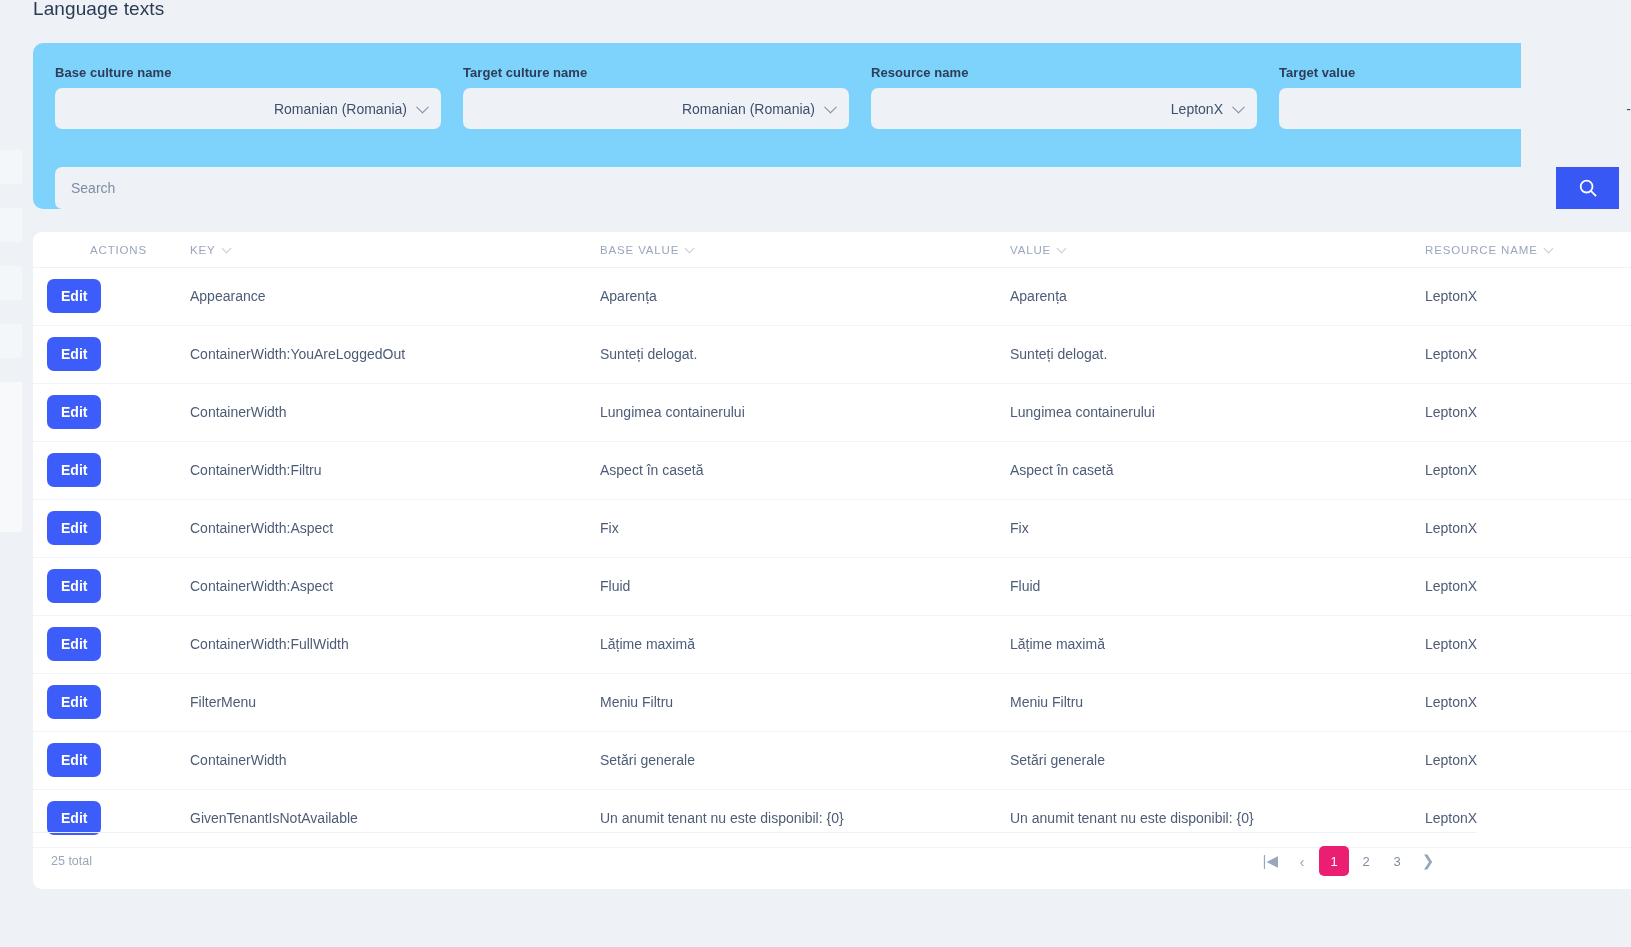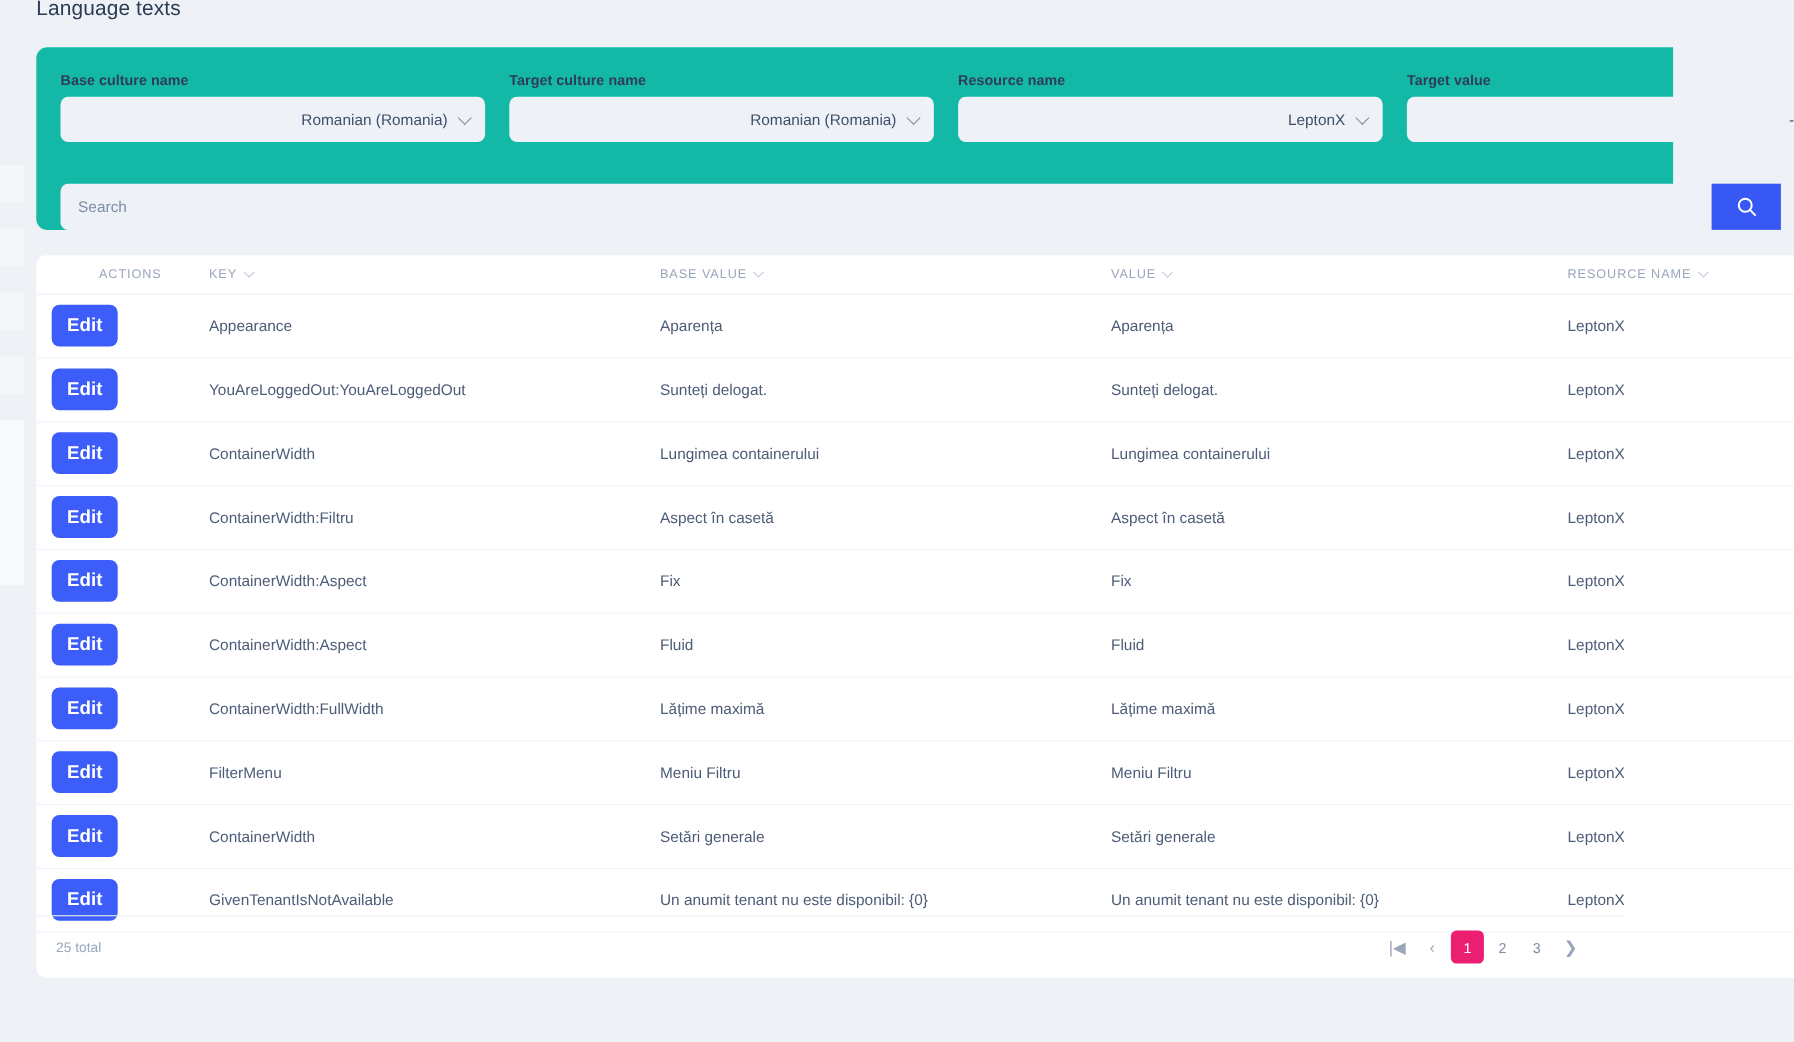--- a/index.html
+++ b/index.html
@@ -22,21 +22,21 @@
 
   .title {
     position: absolute; left: 33px; top: -2px;
     font-size: 19px; font-weight: 400; color: #2b3a55;
     letter-spacing: .1px;
   }
 
   .filter-card {
     position: absolute; left: 33px; top: 43px;
     width: 1488px; height: 166px;
-    background: #14b8a6;
+    background: #7dd3fc;
     border-radius: 10px 0 0 10px;
   }
 
   .filters { display: flex; padding: 22px 22px 0 22px; gap: 22px; }
   .filter-field { flex: 0 0 386px; }
   .filter-label {
     font-size: 13px; font-weight: 700; color: #2e3d57;
     margin-bottom: 8px; letter-spacing: .05px;
   }
   .select-box {
@@ -102,21 +102,21 @@
   tbody td {
     font-size: 14px; color: #4d5c77;
     height: 58px; border-bottom: 1px solid #f0f3f7;
     vertical-align: middle;
     overflow: hidden; white-space: nowrap; text-overflow: ellipsis;
   }
   tbody td.td-actions { padding-left: 14px; }
   .edit-btn {
     display: inline-block;
     background: #3c5dfa; color: #ffffff;
-    font-size: 17px; font-weight: 700;
+    font-size: 14px; font-weight: 700;
     border: none; border-radius: 7px;
     padding: 9px 14px; cursor: pointer;
     font-family: "Liberation Sans", sans-serif;
   }
 
   .table-footer {
     position: absolute; left: 0; bottom: 0;
     width: 1444px; height: 57px;
     border-top: 1px solid #eef1f6;
     display: flex; align-items: center; justify-content: space-between;
@@ -221,21 +221,21 @@
       <tbody id="tbody">
           <tr>
             <td class="td-actions"><button class="edit-btn">Edit</button></td>
             <td>Appearance</td>
             <td>Aparența</td>
             <td>Aparența</td>
             <td>LeptonX</td>
           </tr>
           <tr>
             <td class="td-actions"><button class="edit-btn">Edit</button></td>
-            <td>YouAreLoggedOut:YouAreLoggedOut</td>
+            <td>ContainerWidth:YouAreLoggedOut</td>
             <td>Sunteți delogat.</td>
             <td>Sunteți delogat.</td>
             <td>LeptonX</td>
           </tr>
           <tr>
             <td class="td-actions"><button class="edit-btn">Edit</button></td>
             <td>ContainerWidth</td>
             <td>Lungimea containerului</td>
             <td>Lungimea containerului</td>
             <td>LeptonX</td>

